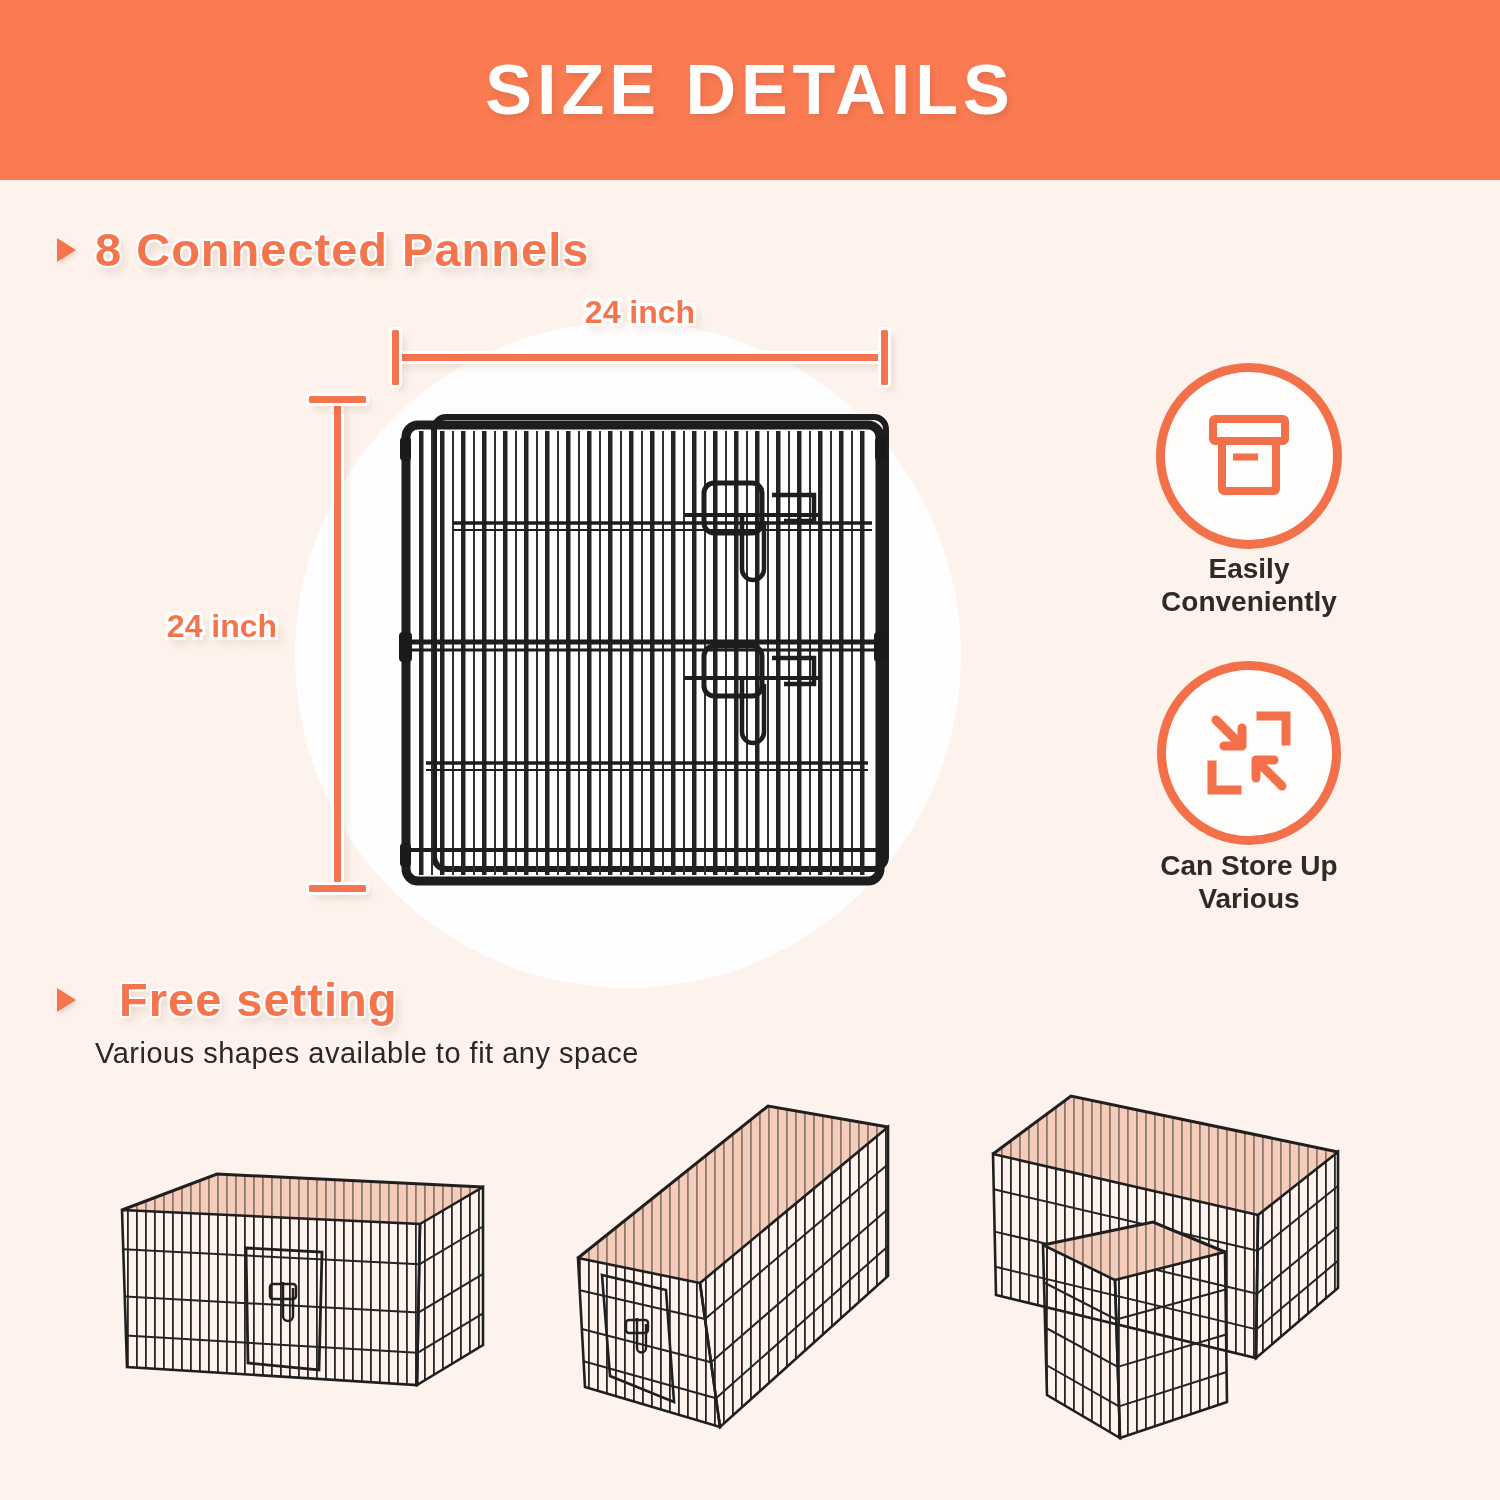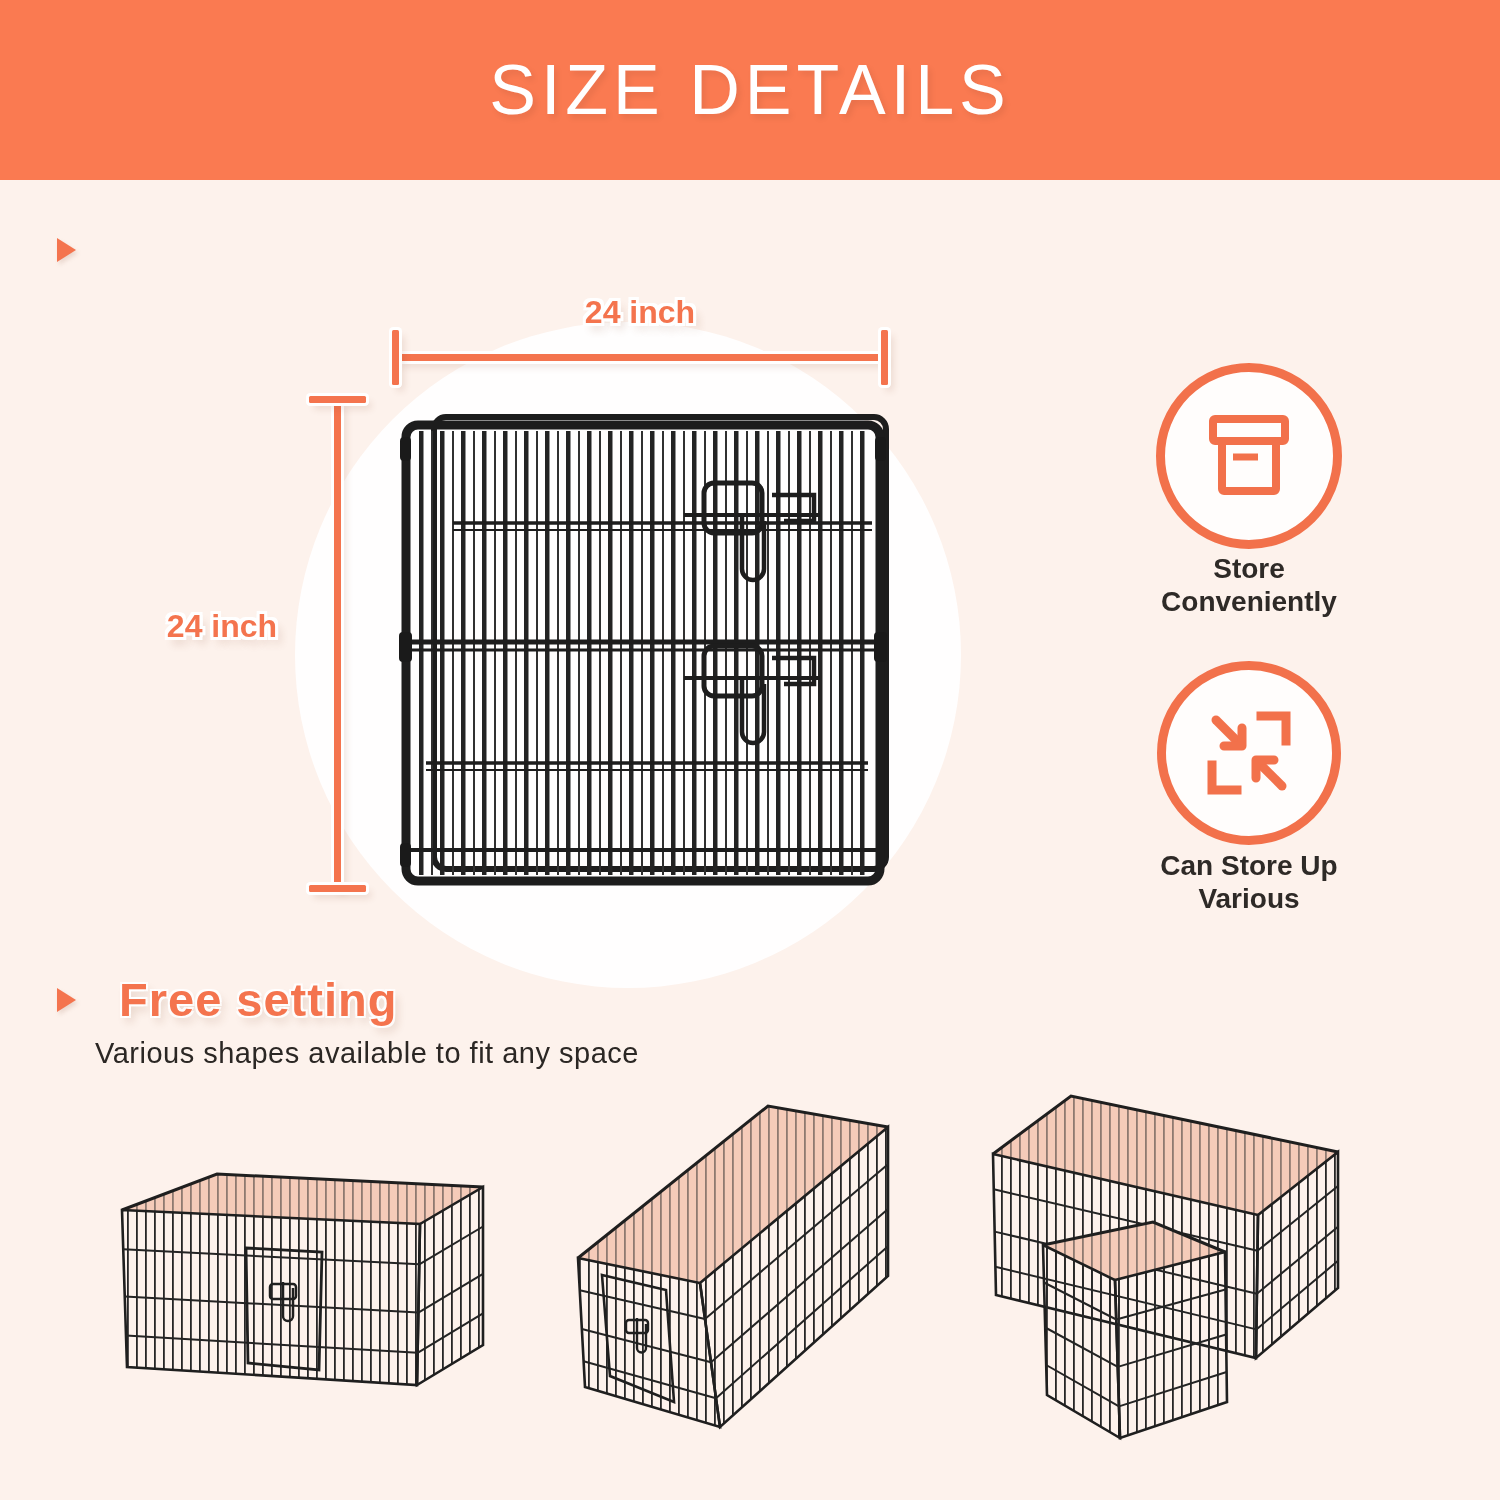--- a/index.html
+++ b/index.html
@@ -8,21 +8,21 @@
     position:relative; width:1500px; height:1500px;
     background:#FDF2EC; overflow:hidden;
     font-family:"Liberation Sans","DejaVu Sans",sans-serif;
   }
   
   .banner {
     position:absolute; left:0; top:0; width:1500px; height:180px;
     background:#FA7A51; display:flex; align-items:center; justify-content:center;
   }
   .banner h1 {
-    color:#FFFFFF; font-size:70px; font-weight:normal; letter-spacing:5px;
+    color:#FFFFFF; font-size:70px; font-weight:bold; letter-spacing:5px;
     text-shadow:3px 4px 6px rgba(0,0,0,0.08);
   }
   
   .bullet {
     position:absolute; width:0; height:0;
     border-left:19px solid #F4744E;
     border-top:12px solid transparent;
     border-bottom:12px solid transparent;
     filter:drop-shadow(2px 3px 2px rgba(130,70,40,.15));
   }
@@ -67,20 +67,21 @@
 </head>
 <body>
 
 <div class="page">
 
   <header class="banner">
     <h1>SIZE DETAILS</h1>
   </header>
 
   <span class="bullet" style="left:57px; top:238px;"></span>
+  <div class="h2" style="left:95px; top:222px;">8 Connected Pannels</div>
 
   <div class="white-circle"></div>
 
   <div class="dim-label" style="left:397px; top:294px; width:486px;">24 inch</div>
   <div class="dim" style="left:397px; top:354px; width:486px; height:7px;"></div>
   <div class="dim" style="left:392px; top:330px; width:7px; height:55px;"></div>
   <div class="dim" style="left:881px; top:330px; width:7px; height:55px;"></div>
 
   <div class="dim-label" style="left:122px; top:608px; width:200px;">24 inch</div>
   <div class="dim" style="left:334px; top:400px; width:7px; height:488px;"></div>
@@ -128,21 +129,21 @@
   <div class="feature-circle" style="left:1156px; top:363px;">
     <svg width="104" height="104" viewBox="0 0 104 104" style="position:static">
       <g fill="none" stroke="#F2714B">
         <rect x="16" y="15" width="72" height="22" rx="2" stroke-width="8"></rect>
         <rect x="25" y="37" width="54" height="50" rx="2" stroke-width="8"></rect>
         <line x1="36" y1="53" x2="61" y2="53" stroke-width="7"></line>
       </g>
     </svg>
   </div>
   <div class="feature-caption" style="left:1119px; top:552px;">
-    <div>Store</div>
+    <div>Easily</div>
     <div>Conveniently</div>
   </div>
 
   <div class="feature-circle" style="left:1157px; top:661px; width:184px; height:184px;">
     <svg width="104" height="104" viewBox="0 0 104 104" style="position:static">
       <g fill="none" stroke="#F2714B" stroke-width="9" stroke-linecap="round" stroke-linejoin="round">
         <path d="M19 19 L43 43"></path>
         <path d="M45 27 L45 45 L27 45"></path>
         <path d="M85 85 L61 61"></path>
         <path d="M59 77 L59 59 L77 59"></path>

